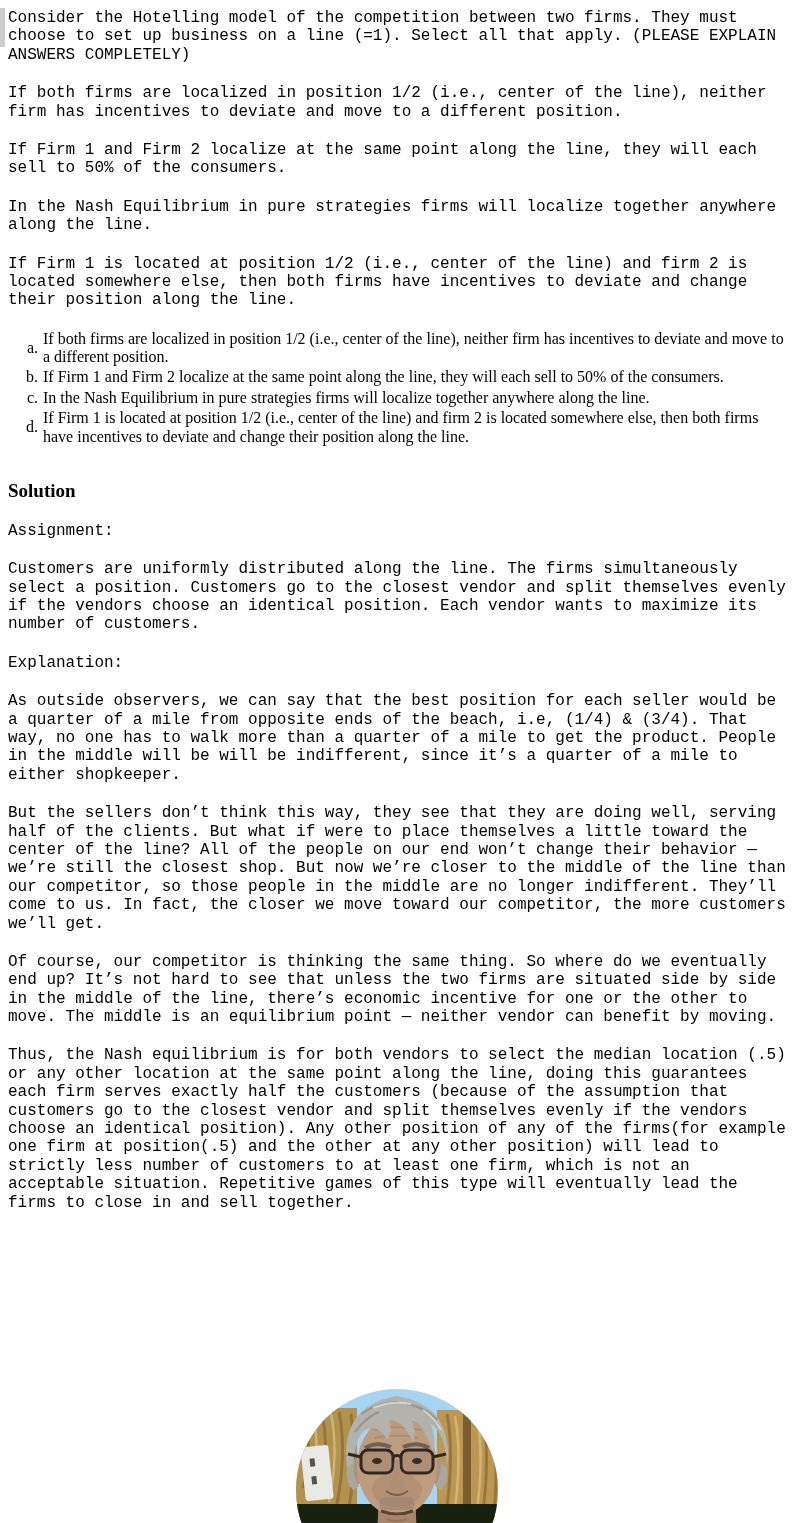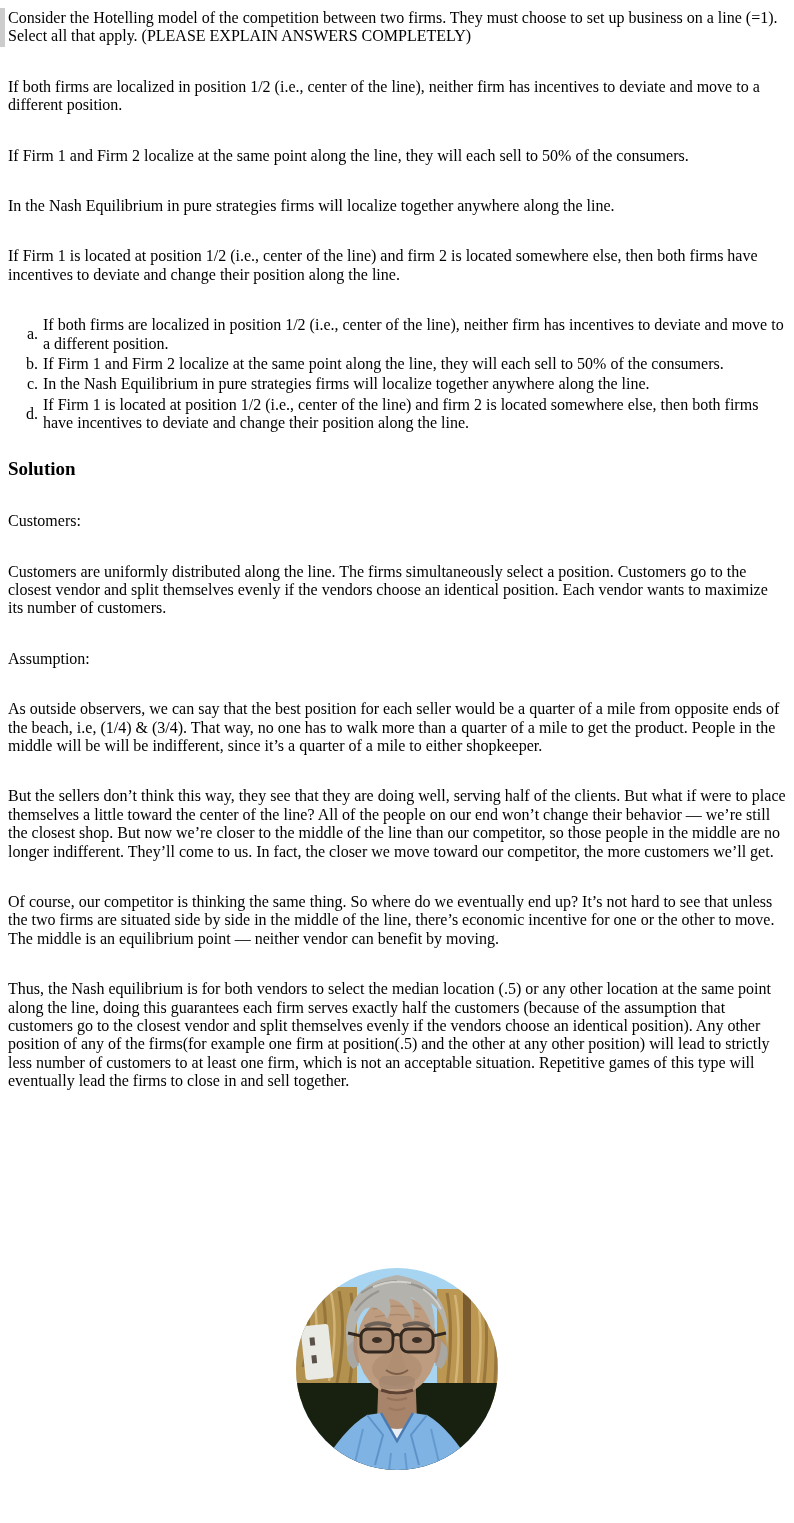--- a/index.html
+++ b/index.html
@@ -11,33 +11,33 @@
     font-family: "Liberation Serif", serif;
     font-size: 16px;
     line-height: 1.15;
   }
   .edge-artifact {
     position: absolute;
     left: 0; top: 8px;
     width: 5px; height: 39px;
     background: #cccccc;
   }
-  p { margin: 32px 0; }
+  p { margin: 20px 0; font-family: Liberation Mono, monospace; }
   p.first { margin-top: 1px; }
 
   .options { margin: 16px 0 16px 14px; }
   .option { display: flex; align-items: center; margin: 2px 0; }
   .option .marker { flex: none; width: 16px; text-align: right; margin-right: 5px; }
   .option .opt-text { flex: 1; }
 
   h3.solution-heading {
     font-family: "Liberation Serif", serif;
     font-size: 19px;
     font-weight: bold;
-    margin: 26px 0 0 0;
+    margin: 34px 0 0 0;
   }
 
   .avatar-wrap {
     margin-top: 176px;
     display: flex;
     justify-content: center;
   }
   .avatar-wrap svg { display: block; }
 
   .footer-text {
@@ -79,24 +79,24 @@
       <span class="opt-text">In the Nash Equilibrium in pure strategies firms will localize together anywhere along the line.</span>
     </div>
     <div class="option">
       <span class="marker">d.</span>
       <span class="opt-text">If Firm 1 is located at position 1/2 (i.e., center of the line) and firm 2 is located somewhere else, then both firms have incentives to deviate and change their position along the line.</span>
     </div>
   </div>
 
   <h3 class="solution-heading">Solution</h3>
 
-  <p>Customers:</p>
+  <p>Assignment:</p>
   <p>Customers are uniformly distributed along the line. The firms simultaneously select a position. Customers go to the closest vendor and split themselves evenly if the vendors choose an identical position. Each vendor wants to maximize its number of customers.</p>
 
-  <p>Assumption:</p>
+  <p>Explanation:</p>
   <p>As outside observers, we can say that the best position for each seller would be a quarter of a mile from opposite ends of the beach, i.e, (1/4) &amp; (3/4). That way, no one has to walk more than a quarter of a mile to get the product. People in the middle will be will be indifferent, since it’s a quarter of a mile to either shopkeeper.</p>
   <p>But the sellers don’t think this way, they see that they are doing well, serving half of the clients. But what if were to place themselves a little toward the center of the line? All of the people on our end won’t change their behavior — we’re still the closest shop. But now we’re closer to the middle of the line than our competitor, so those people in the middle are no longer indifferent. They’ll come to us. In fact, the closer we move toward our competitor, the more customers we’ll get.</p>
   <p>Of course, our competitor is thinking the same thing. So where do we eventually end up? It’s not hard to see that unless the two firms are situated side by side in the middle of the line, there’s economic incentive for one or the other to move. The middle is an equilibrium point — neither vendor can benefit by moving.</p>
   <p>Thus, the Nash equilibrium is for both vendors to select the median location (.5) or any other location at the same point along the line, doing this guarantees each firm serves exactly half the customers (because of the assumption that customers go to the closest vendor and split themselves evenly if the vendors choose an identical position). Any other position of any of the firms(for example one firm at position(.5) and the other at any other position) will lead to strictly less number of customers to at least one firm, which is not an acceptable situation. Repetitive games of this type will eventually lead the firms to close in and sell together.</p>
 
   <div class="avatar-wrap">
     <svg width="204" height="204" viewBox="0 0 204 204" aria-hidden="true">
       <defs>
         <clipPath id="avclip">
             <circle cx="102" cy="102" r="101"></circle>

